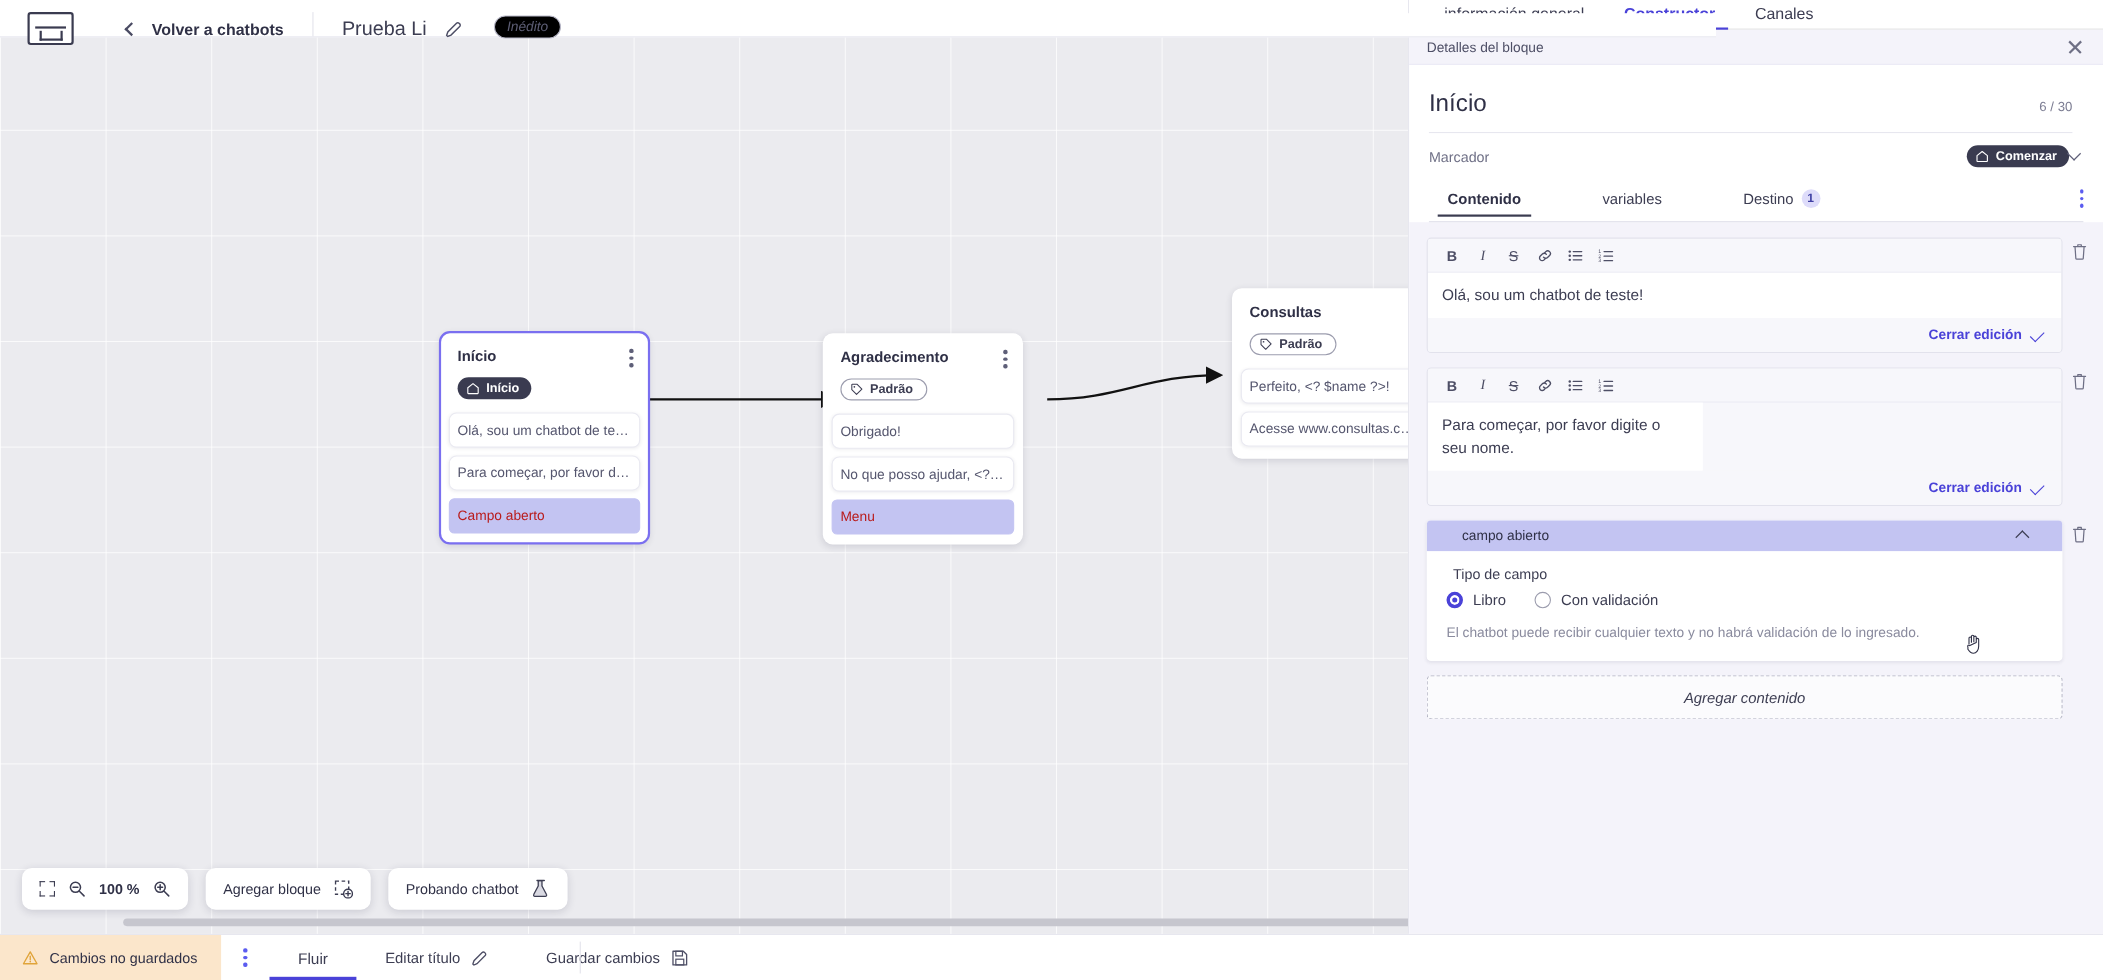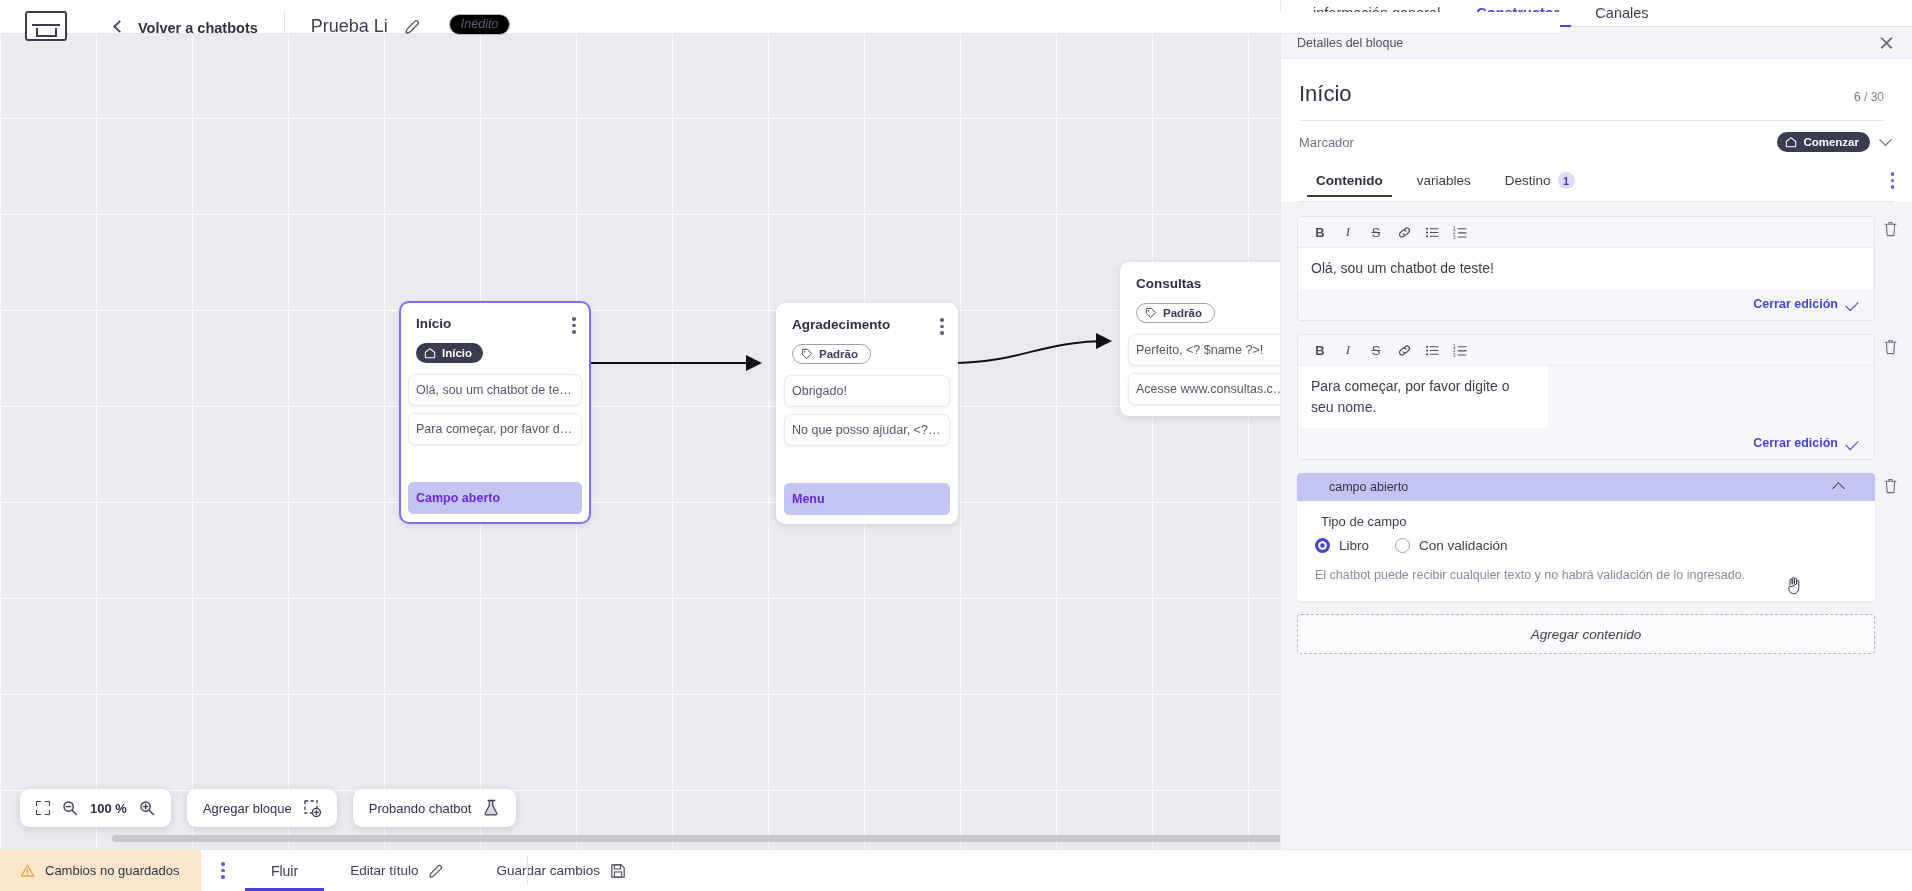--- a/index.html
+++ b/index.html
@@ -86,22 +86,22 @@
   }
   .ico-home, .ico-tag{ width:12px; height:12px; display:block; flex:none; }
   .msgs{ margin-top:11px; display:flex; flex-direction:column; gap:7px; padding:0 8px; }
   .msg{
     background:#fff; border:1px solid #e9e9f1; border-radius:7px;
     padding:8px 7px; font-size:12.5px; color:#55566e;
     white-space:nowrap; overflow:hidden; text-overflow:ellipsis;
     box-shadow:0 1px 3px rgba(40,40,70,.07);
   }
   .msg.action{
-    background:#c3c4f2; border-color:#c3c4f2; color:#6d28d9; font-weight:700;
-    box-shadow:none; border-radius:5px;margin-top:30px;
+    background:#c3c4f2; border-color:#c3c4f2; color:#b91c1c; font-weight:400;
+    box-shadow:none; border-radius:5px;
   }
 
   
   .bottom-tools{ position:absolute; left:20px; bottom:40px; display:flex; gap:16px; z-index:20; }
   .tool{
     background:#fff; border-radius:9px; box-shadow:0 2px 8px rgba(40,40,70,.16);
     height:38px; display:flex; align-items:center; padding:0 16px; gap:12px;
     font-size:13px; color:#2f3046; white-space:nowrap;text-align:right;
   }
   .tool .sep{ font-weight:600; }
@@ -182,26 +182,26 @@
     padding:22px 28px 0 18px;
   }
   .blk-title{ font-size:22px; color:#2f3046; font-weight:400; }
   .count{ font-size:12px; color:#7b7c92; }
   .t-rule{ margin:13px 28px 0 18px; height:1px; background:#e7e7ef; }
   .marc-row{
     display:flex; align-items:center; justify-content:space-between;
     padding:11px 22px 0 18px;
   }
   .marc-lbl{ font-size:13px; color:#6f7086; }
-  .marc-right{ display:flex; align-items:center; gap:11px; }
+  .marc-right{ display:flex; align-items:center; }
   .chev-d{ width:9px; height:9px; border-right:1.7px solid #5e5f78; border-bottom:1.7px solid #5e5f78; transform:rotate(45deg) translate(-2px,-2px); }
 
   .ctabs{
     display:flex; align-items:center; margin:16px 18px 0 18px; height:34px;
-    border-bottom:1px solid #e2e2ec; position:relative;
+    border-bottom:1px solid #e2e2ec; position:relative;gap:40px;
   }
   .ctab{
     padding:0 17px 8px; font-size:13.5px; color:#3c3d52; position:relative;
     display:flex; align-items:center; gap:7px; white-space:nowrap;
   }
   .ctab.active{ color:#2f3046; font-weight:600; }
   .ctab.active:after{ content:""; position:absolute; left:8px; right:8px; bottom:-1px; height:2.5px; background:#3a3b50; }
   .badge-n{
     background:#dedcfa; color:#3f3fa3; border-radius:50%; width:17px; height:17px;
     display:inline-flex; align-items:center; justify-content:center; font-size:11px; font-weight:600;
@@ -309,21 +309,21 @@
           <span>Início</span>
         </span>
       </div>
       <div class="msgs">
         <div class="msg">Olá, sou um chatbot de teste!</div>
         <div class="msg">Para começar, por favor digite o ...</div>
         <div class="msg action">Campo aberto</div>
       </div>
     </div>
 
-    <div class="node" style="left:776px; top:281px; width:182px;">
+    <div class="node" style="left:748px; top:281px; width:182px;">
       <div class="node-head">
         <div class="node-title">Agradecimento</div>
         <div class="kebab">
             <i></i>
             <i></i>
             <i></i>
           </div>
       </div>
       <div class="badge-row">
         <span class="badge-def">

